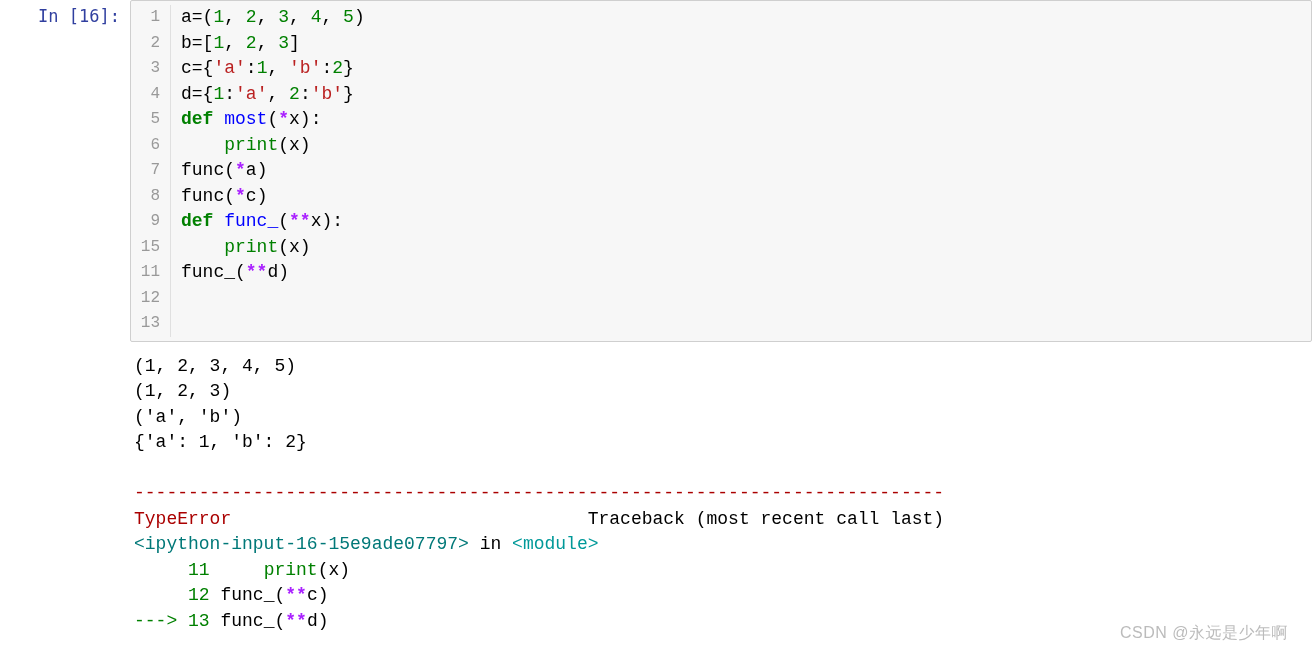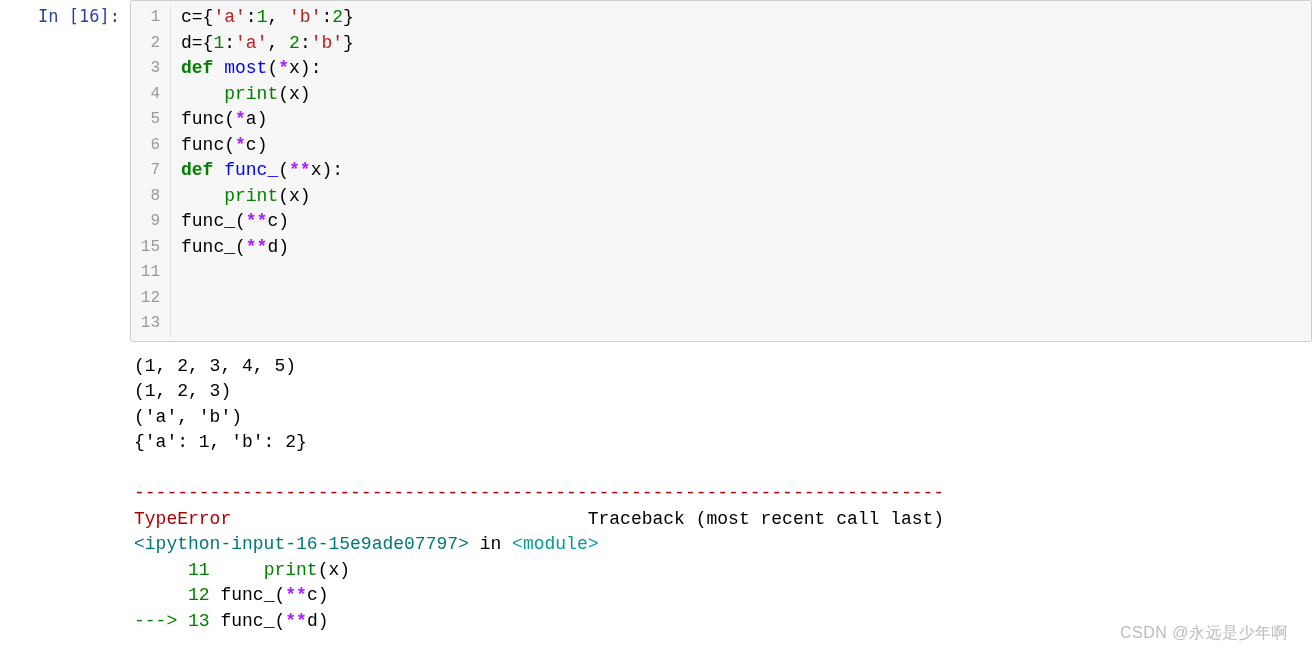--- a/index.html
+++ b/index.html
@@ -110,29 +110,30 @@
         <div>6</div>
         <div>7</div>
         <div>8</div>
         <div>9</div>
         <div>15</div>
         <div>11</div>
         <div>12</div>
         <div>13</div>
       </div>
     <div class="code" id="code">
+        <div class="code-line"><span class="norm">a</span><span class="punc">=(</span><span class="num">1</span><span class="punc">, </span><span class="num">2</span><span class="punc">, </span><span class="num">3</span><span class="punc">, </span><span class="num">4</span><span class="punc">, </span><span class="num">5</span><span class="punc">)</span></div>
+        <div class="code-line"><span class="norm">b</span><span class="punc">=[</span><span class="num">1</span><span class="punc">, </span><span class="num">2</span><span class="punc">, </span><span class="num">3</span><span class="punc">]</span></div>
         <div class="code-line"><span class="norm">c</span><span class="punc">={</span><span class="str">'a'</span><span class="punc">:</span><span class="num">1</span><span class="punc">, </span><span class="str">'b'</span><span class="punc">:</span><span class="num">2</span><span class="punc">}</span></div>
         <div class="code-line"><span class="norm">d</span><span class="punc">={</span><span class="num">1</span><span class="punc">:</span><span class="str">'a'</span><span class="punc">, </span><span class="num">2</span><span class="punc">:</span><span class="str">'b'</span><span class="punc">}</span></div>
         <div class="code-line"><span class="kw">def</span><span class="norm"> </span><span class="fn">most</span><span class="punc">(</span><span class="star">*</span><span class="punc">x):</span></div>
         <div class="code-line"><span class="norm">    </span><span class="builtin">print</span><span class="punc">(x)</span></div>
         <div class="code-line"><span class="norm">func(</span><span class="star">*</span><span class="norm">a)</span></div>
         <div class="code-line"><span class="norm">func(</span><span class="star">*</span><span class="norm">c)</span></div>
         <div class="code-line"><span class="kw">def</span><span class="norm"> </span><span class="fn">func_</span><span class="punc">(</span><span class="star">**</span><span class="punc">x):</span></div>
         <div class="code-line"><span class="norm">    </span><span class="builtin">print</span><span class="punc">(x)</span></div>
-        <div class="code-line"><span class="norm">func_(</span><span class="star">**</span><span class="norm">c)</span></div>
         <div class="code-line"><span class="norm">func_(</span><span class="star">**</span><span class="norm">d)</span></div>
       </div>
   </div>
 </div>
 
 <div class="output-area" id="output"><div class="out-line">(1, 2, 3, 4, 5)</div><div class="out-line">(1, 2, 3)</div><div class="out-line">('a', 'b')</div><div class="out-line">{'a': 1, 'b': 2}</div><div class="out-line"></div><div class="out-line err-dashes">---------------------------------------------------------------------------</div><div class="out-line"><span class="err-type">TypeError</span><span>                                 </span><span class="tb-plain">Traceback (most recent call last)</span></div><div class="out-line"><span class="tb-ansi-teal">&lt;ipython-input-16-15e9ade07797&gt;</span><span> in </span><span class="tb-ansi-cyan">&lt;module&gt;</span></div><div class="out-line"><span class="tb-plain">     </span><span class="tb-ansi-green">11</span><span>     </span><span class="tb-ansi-green">print</span><span class="tb-plain">(</span><span class="tb-plain">x</span><span class="tb-plain">)</span></div><div class="out-line"><span class="tb-plain">     </span><span class="tb-ansi-green">12</span><span> </span><span class="tb-plain">func_</span><span class="tb-plain">(</span><span class="star">**</span><span class="tb-plain">c</span><span class="tb-plain">)</span></div><div class="out-line"><span class="tb-ansi-green">---&gt; </span><span class="tb-ansi-green">13</span><span> </span><span class="tb-plain">func_</span><span class="tb-plain">(</span><span class="star">**</span><span class="tb-plain">d</span><span class="tb-plain">)</span></div></div>
 
 <div class="watermark">CSDN @永远是少年啊</div>
 
 </body></html>

